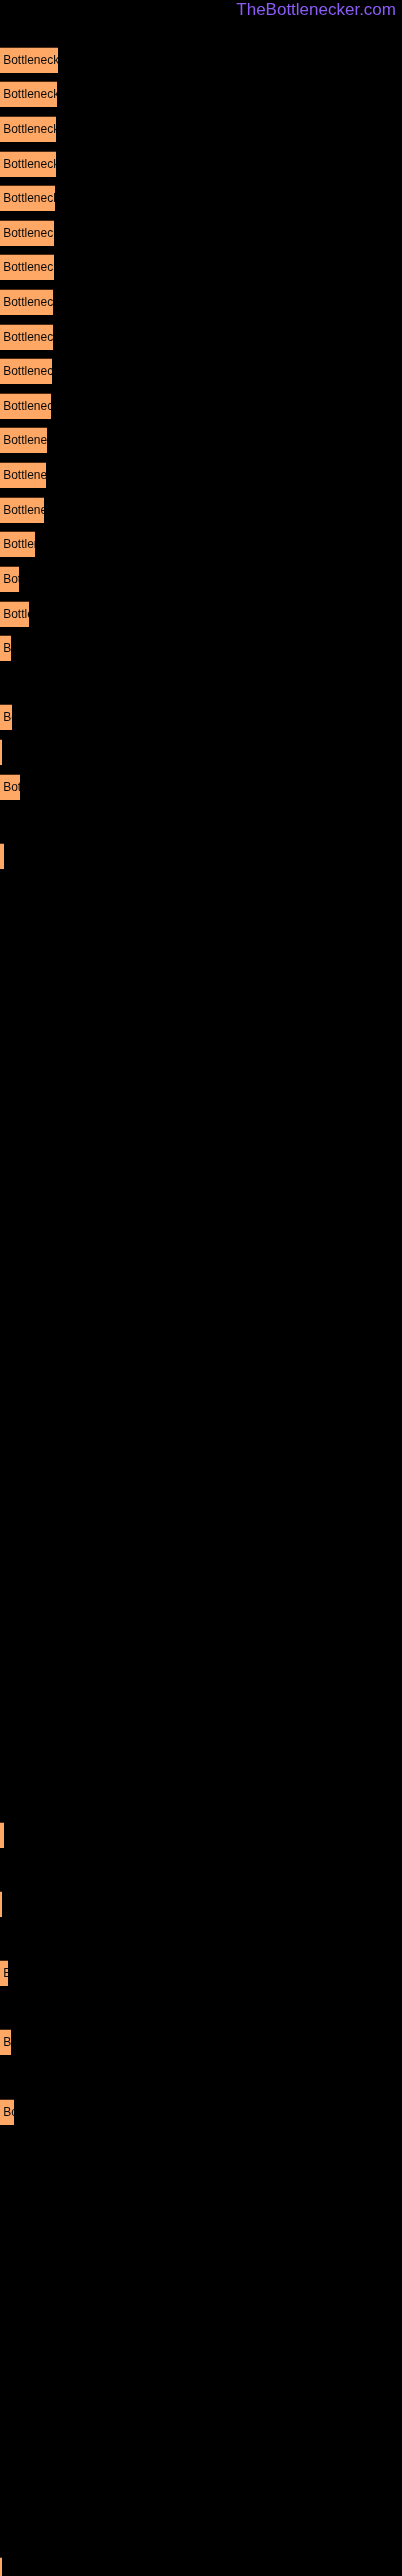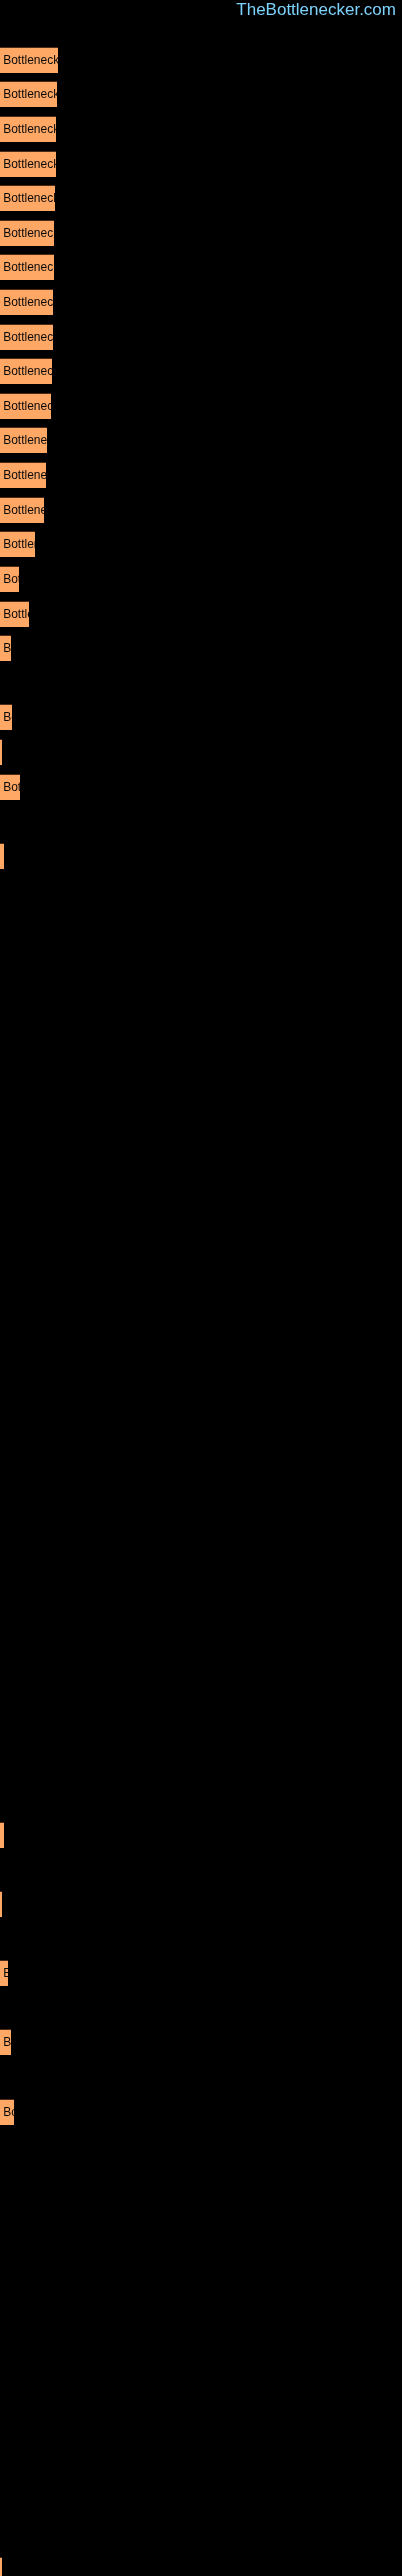--- a/index.html
+++ b/index.html
@@ -19,21 +19,21 @@
     width: 403px;
     height: 2576px;
     background: #000000;
   }
   .watermark {
     position: absolute;
     top: 0px;
     left: 0px;
     width: 396px;
     text-align: right;
-    color: #7dd3fc;
+    color: #8b5cf6;
     font-family: "Liberation Sans", sans-serif;
     font-size: 17px;
     line-height: 19.3px;
     letter-spacing: 0px;
     white-space: nowrap;
     user-select: none;
   }
   .plot {
     position: absolute;
     top: 0;

